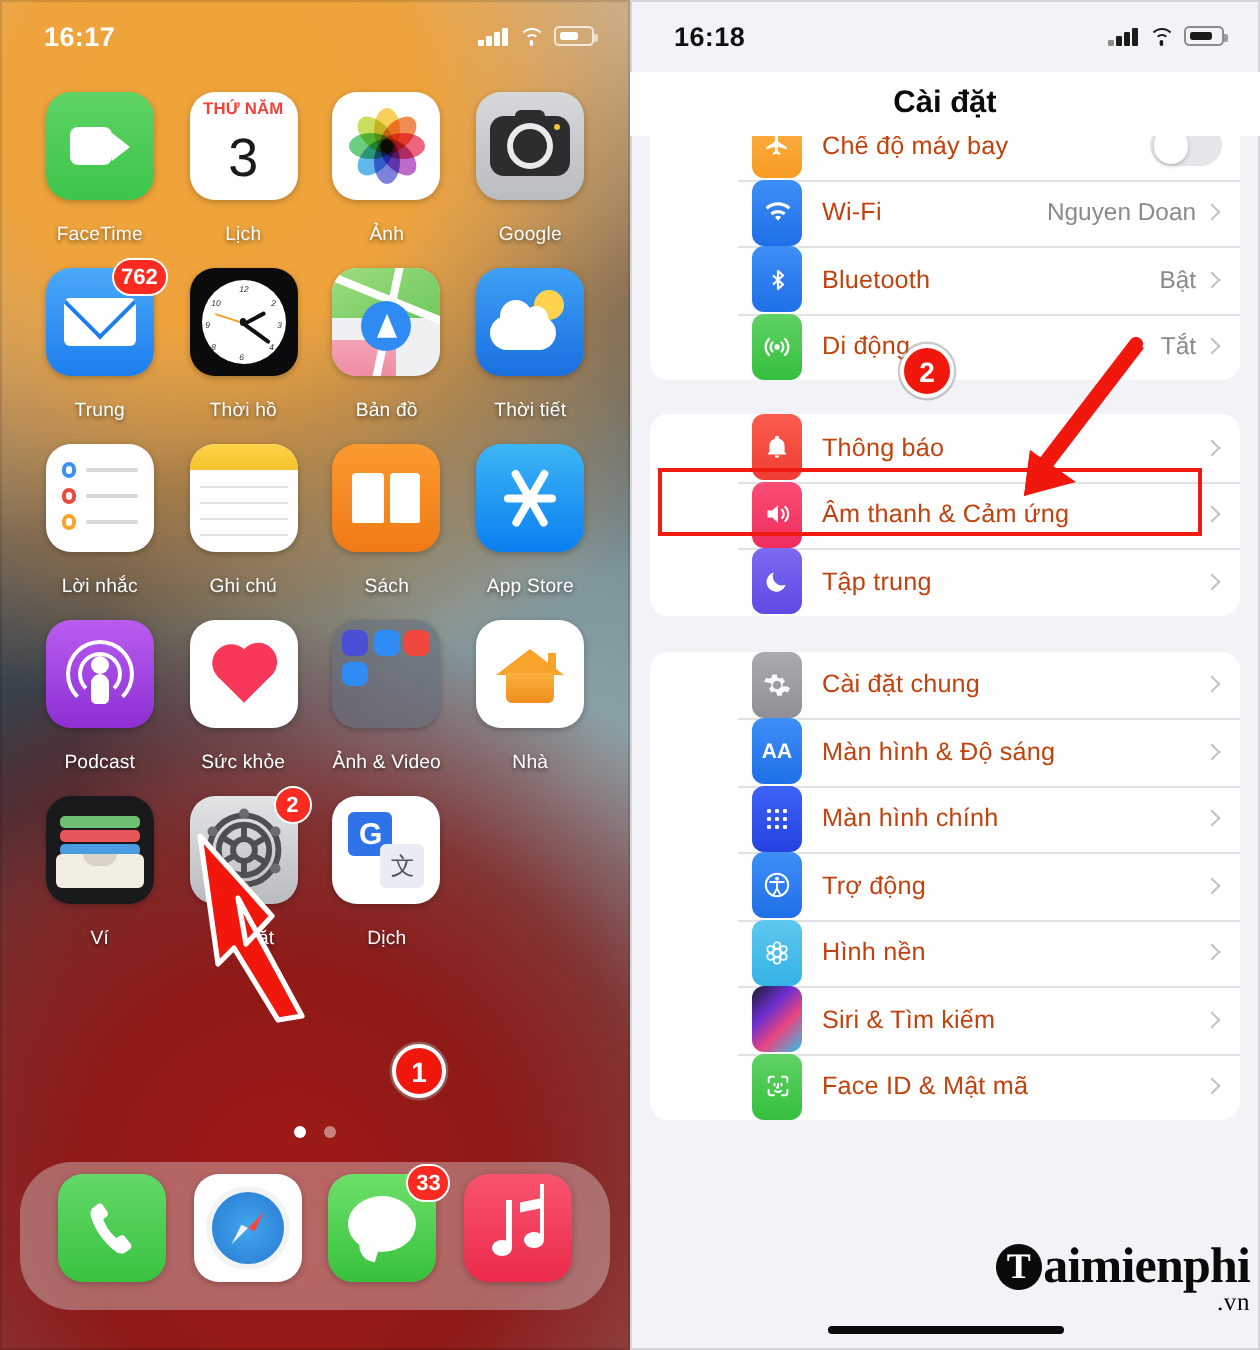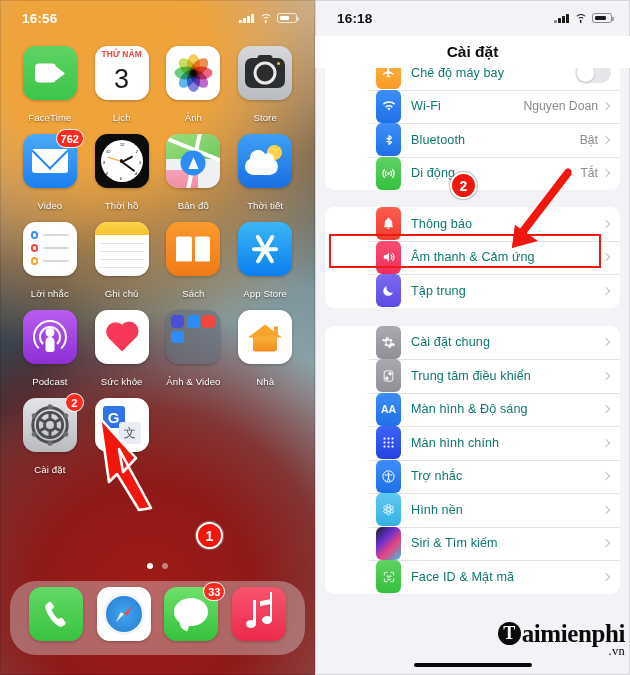--- a/index.html
+++ b/index.html
@@ -259,21 +259,21 @@
   .nav-title { height:32px; background:#fff; display:flex; align-items:center;
     justify-content:center; font-size:15.5px; font-weight:600; color:#0b0b0b;
     position:relative; z-index:5; }
   .settings-scroll { position:absolute; top:68px; left:0; right:0; bottom:0; padding:0 10px; }
   .group { background:#fff; border-radius:9px; overflow:hidden; margin-bottom:17px; }
   .row { display:flex; align-items:center; height:33.5px; padding-left:9px; position:relative; }
   .row + .row::before { content:""; position:absolute; left:44px; right:0; top:0; height:1px;
     background:#e2e2e6; }
   .row-ic { width:25px; height:33px; border-radius:6px; flex:none; position:relative;
     display:flex; align-items:center; justify-content:center; color:#fff; font-size:13px;margin-left:42px; }
-  .row-label { flex:1; margin-left:10px; font-size:12.6px; color:#0f766e; letter-spacing:.1px; }
+  .row-label { flex:1; margin-left:10px; font-size:12.6px; color:#c2410c; letter-spacing:.1px; }
   .row-val { font-size:12.2px; color:#8a8a8e; margin-right:5px; }
   .chev { width:6px; height:6px; border-right:1.4px solid #c2c2c6; border-top:1.4px solid #c2c2c6;
     transform:rotate(45deg); margin-right:11px; flex:none; }
   .toggle { width:36px; height:21px; border-radius:11px; background:#e6e6ea; position:relative;
     margin-right:9px; flex:none; }
   .toggle i { position:absolute; left:1.6px; top:1.6px; width:17.8px; height:17.8px;
     border-radius:50%; background:#fff; box-shadow:0 1px 2px rgba(0,0,0,.2); }
   .group.clipped-top { border-radius:0 0 9px 9px; margin-top:-12px; }
 
   
@@ -311,21 +311,21 @@
     width:118px; height:4.5px; border-radius:3px; background:#0a0a0a; z-index:41; }
 </style>
 </head>
 <body>
 
 <div class="screen">
 
   <div class="phone-left">
 
     <div class="statusbar light">
-      <div class="sb-time">16:56</div>
+      <div class="sb-time">16:17</div>
       <div class="sb-right">
         <span class="sig">
             <i></i>
             <i></i>
             <i></i>
             <i></i>
           </span>
         <span class="wifi">
           <b style="width:13px;height:13px;top:1px;border-width:1.6px;"></b>
           <b style="width:7px;height:7px;top:4px;border-width:1.6px;"></b>
@@ -379,31 +379,31 @@
         <div class="app-label">Ảnh</div>
       </div>
 
       <div class="app">
         <div class="app-icon-wrap">
           <div class="app-icon ic-camera">
             <div class="cam-hump"></div>
               <div class="cam-body"></div>
           </div>
         </div>
-        <div class="app-label">Store</div>
+        <div class="app-label">Google</div>
       </div>
 
       <div class="app">
         <div class="app-icon-wrap">
           <div class="app-icon ic-mail">
               <div class="env"></div>
             </div>
           <div class="badge">762</div>
         </div>
-        <div class="app-label">Video</div>
+        <div class="app-label">Trung</div>
       </div>
 
       <div class="app">
         <div class="app-icon-wrap">
           <div class="app-icon ic-clock">
             <div class="clock-face">
               <div class="ticks">
                 <i style="transform:translate(-2px,-19px)">12</i>
                 <i style="transform:translate(14px,-12px)">2</i>
                 <i style="transform:translate(17px,-1px)">3</i>
@@ -552,20 +552,31 @@
             <div class="house">
                 <div class="chim"></div>
                 <div class="roof"></div>
                 <div class="base"></div>
               </div>
           </div>
         </div>
         <div class="app-label">Nhà</div>
       </div>
 
+      <div class="app">
+        <div class="app-icon-wrap">
+          <div class="app-icon ic-wallet">
+            <div class="wal-card" style="top:10px;background:#6fbf73;"></div>
+            <div class="wal-card" style="top:17px;background:#e8565b;"></div>
+            <div class="wal-card" style="top:24px;background:#4a9de0;"></div>
+            <div class="wal-front"></div>
+          </div>
+        </div>
+        <div class="app-label">Ví</div>
+      </div>
 
       <div class="app">
         <div class="app-icon-wrap">
           <div class="app-icon ic-settings">
             <svg class="gear" viewBox="0 0 100 100">
               <g fill="none" stroke="#4d4f53" stroke-width="7">
                 <circle cx="50" cy="50" r="41"></circle>
                 <circle cx="50" cy="50" r="30"></circle>
                 <circle cx="50" cy="50" r="13"></circle>
                 <path d="M50 20 L50 37 M50 63 L50 80 M24 65 L38.5 56.5 M61.5 43.5 L76 35 M24 35 L38.5 43.5 M61.5 56.5 L76 65"></path>
@@ -760,31 +771,20 @@
         <div class="row">
           <div class="row-ic ri-gen">
             <svg width="15" height="15" viewBox="0 0 24 24" fill="#fff">
                 <path d="M12 8.6A3.4 3.4 0 1 0 12 15.4 3.4 3.4 0 0 0 12 8.6zm8.5 4.6l1.9 1.5-1.9 3.2-2.3-.9a7.6 7.6 0 0 1-1.9 1.1l-.4 2.4h-3.8l-.4-2.4a7.6 7.6 0 0 1-1.9-1.1l-2.3.9-1.9-3.2 1.9-1.5a7.3 7.3 0 0 1 0-2.4L1.6 9.3l1.9-3.2 2.3.9a7.6 7.6 0 0 1 1.9-1.1L8.1 3.5h3.8l.4 2.4a7.6 7.6 0 0 1 1.9 1.1l2.3-.9 1.9 3.2-1.9 1.5c.1.8.1 1.6 0 2.4z" opacity=".95"></path>
               </svg>
           </div>
           <div class="row-label">Cài đặt chung</div>
           <div class="chev"></div>
         </div>
         <div class="row">
-          <div class="row-ic ri-cc">
-            <svg width="13" height="14" viewBox="0 0 24 24" fill="none" stroke="#fff" stroke-width="1.7">
-                <rect x="4" y="2.5" width="16" height="19" rx="4"></rect>
-                <circle cx="15" cy="7.8" r="2.3" fill="#fff"></circle>
-                <circle cx="9" cy="16.2" r="2.3" fill="#fff"></circle>
-              </svg>
-          </div>
-          <div class="row-label">Trung tâm điều khiển</div>
-          <div class="chev"></div>
-        </div>
-        <div class="row">
           <div class="row-ic ri-disp">AA</div>
           <div class="row-label">Màn hình &amp; Độ sáng</div>
           <div class="chev"></div>
         </div>
         <div class="row">
           <div class="row-ic ri-homes">
             <svg width="15" height="15" viewBox="0 0 24 24">
               <g fill="#ffffff">
                 <rect x="4" y="4" width="3.2" height="3.2" rx="1"></rect>
                   <rect x="10.4" y="4" width="3.2" height="3.2" rx="1"></rect>
@@ -802,21 +802,21 @@
           <div class="chev"></div>
         </div>
         <div class="row">
           <div class="row-ic ri-access">
             <svg width="15" height="15" viewBox="0 0 24 24" fill="none" stroke="#fff" stroke-width="1.6">
                 <circle cx="12" cy="12" r="9"></circle>
                 <circle cx="12" cy="6.9" r="1.5" fill="#fff" stroke="none"></circle>
                 <path d="M6.6 9.6h10.8M12 9.9v5M12 14.9l-2.6 4.6M12 14.9l2.6 4.6" stroke-linecap="round"></path>
               </svg>
           </div>
-          <div class="row-label">Trợ nhắc</div>
+          <div class="row-label">Trợ động</div>
           <div class="chev"></div>
         </div>
         <div class="row">
           <div class="row-ic ri-wall">
             <svg width="15" height="15" viewBox="0 0 24 24" fill="none" stroke="#fff" stroke-width="1.3">
                 <circle cx="12" cy="12" r="3"></circle>
                 <circle cx="12" cy="6" r="2.6"></circle>
                 <circle cx="12" cy="18" r="2.6"></circle>
                 <circle cx="6.8" cy="9" r="2.6"></circle>
                 <circle cx="17.2" cy="9" r="2.6"></circle>

